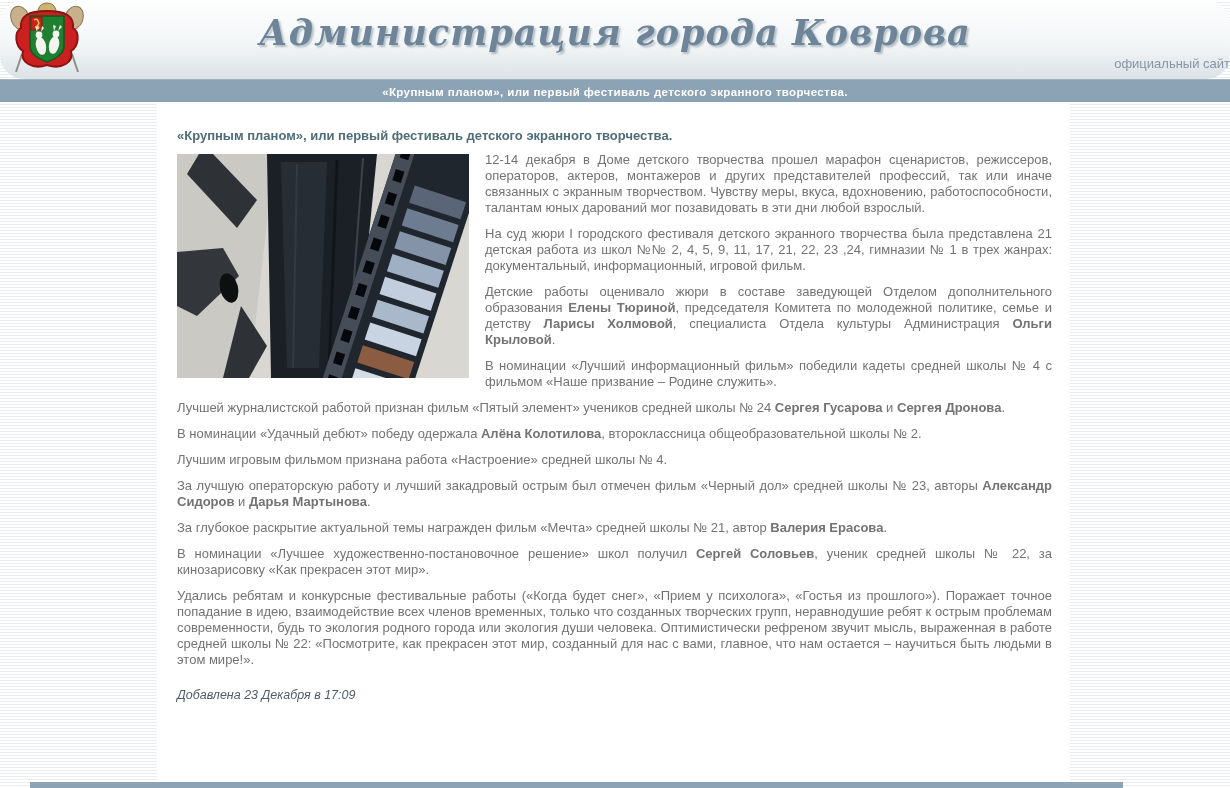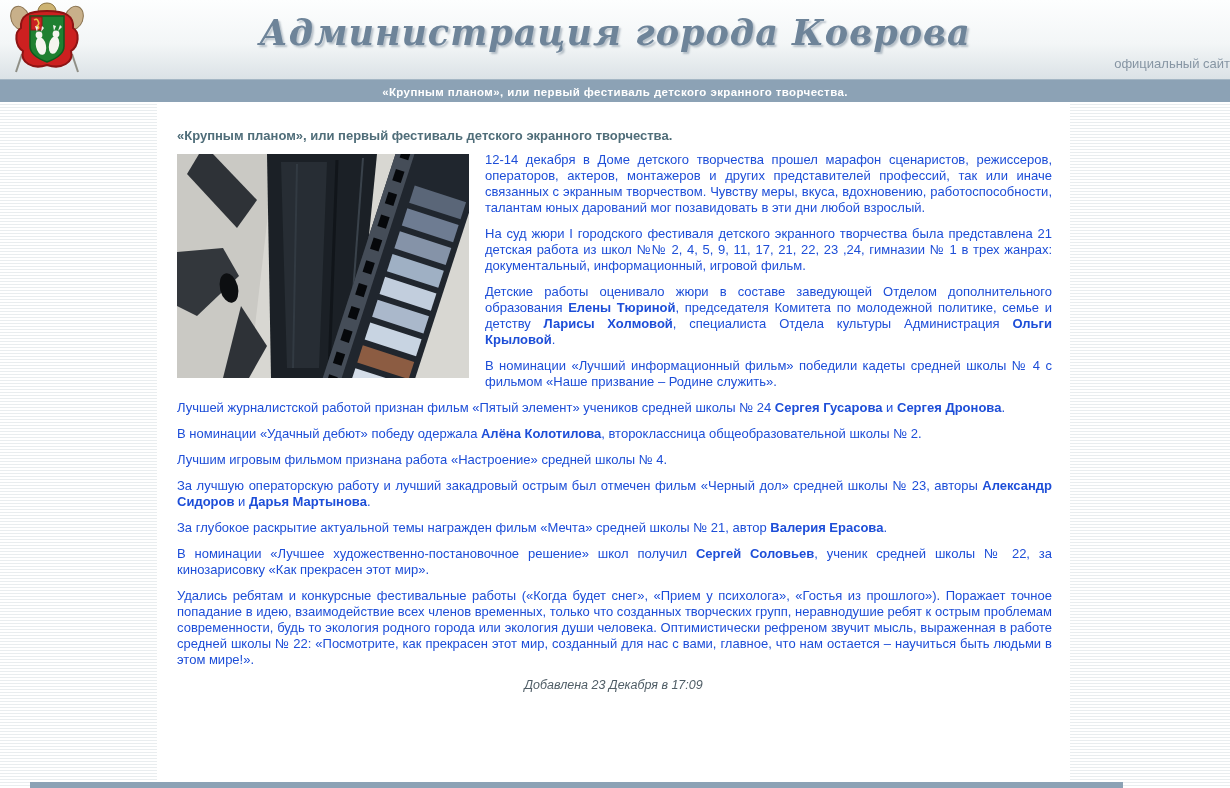--- a/index.html
+++ b/index.html
@@ -5,20 +5,21 @@
   html,body{margin:0;padding:0;}
   body{
     width:1230px;height:788px;position:relative;overflow:hidden;
     font-family:"Liberation Sans",sans-serif;
     background:repeating-linear-gradient(to bottom,#ffffff 0px,#ffffff 2px,#e9edef 2px,#e9edef 3px);
   }
   
   .site-header{
     position:absolute;top:0;left:0;width:1230px;height:79px;
     background:linear-gradient(180deg,#fdfefe 0%,#f3f6f7 55%,#dbe2e6 100%);
+    border-radius:24px;
   }
   .logo{position:absolute;left:8px;top:2px;width:78px;height:74px;cursor:pointer;}
   .site-title{
     text-align:center;font-family:"DejaVu Serif",serif;font-style:italic;font-weight:bold;
     font-size:35px;color:#6e8499;padding-top:12px;letter-spacing:1px;
     text-shadow:2px 2px 2px rgba(90,110,130,.4);
   }
   .site-subtitle{text-align:right;font-size:13px;color:#8695a3;margin-top:3px;}
   
   .title-bar{
@@ -28,26 +29,26 @@
   }
   .title-bar span{color:#ffffff;font-weight:bold;font-size:11.5px;letter-spacing:.4px;}
   
   .content{
     position:absolute;left:157px;top:102px;width:913px;height:686px;background:#ffffff;
   }
   .article{padding:26px 18px 0 20px;}
   .article-heading{font-size:13px;font-weight:bold;color:#4f6d79;margin:0 0 9px 0;}
   .photo{float:left;width:292px;height:224px;margin:2px 16px 6px 0;}
   .paragraphs p{
-    margin:4px 0 10px 0;font-size:13px;line-height:16px;text-align:justify;color:#1d4ed8;
+    margin:4px 0 10px 0;font-size:13px;line-height:16px;text-align:justify;color:#737373;
   }
   .paragraphs .b{font-weight:bold;}
   .added-date{
-    text-align:center;font-style:italic;color:#4f5d66;font-size:12.5px;
-    margin-top:10px;padding-right:2px;clear:none;
+    text-align:left;font-style:italic;color:#4f5d66;font-size:12.5px;
+    margin-top:20px;padding-right:2px;clear:none;
   }
   
   .bottom-bar{position:absolute;bottom:0;left:30px;width:1093px;height:6px;background:#8ca2b5;}
 </style>
 </head>
 <body>
 
 <header class="site-header">
   <div class="logo">
     <svg viewBox="0 0 78 74" width="78" height="74">

